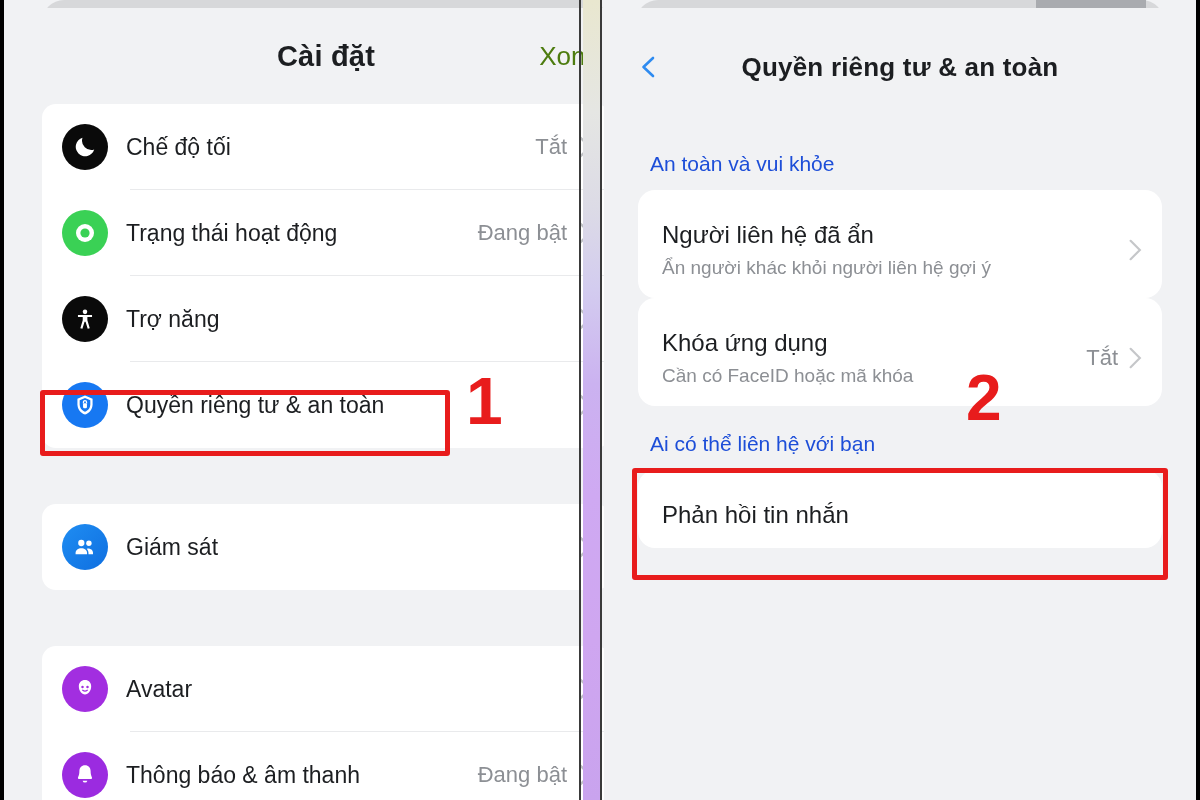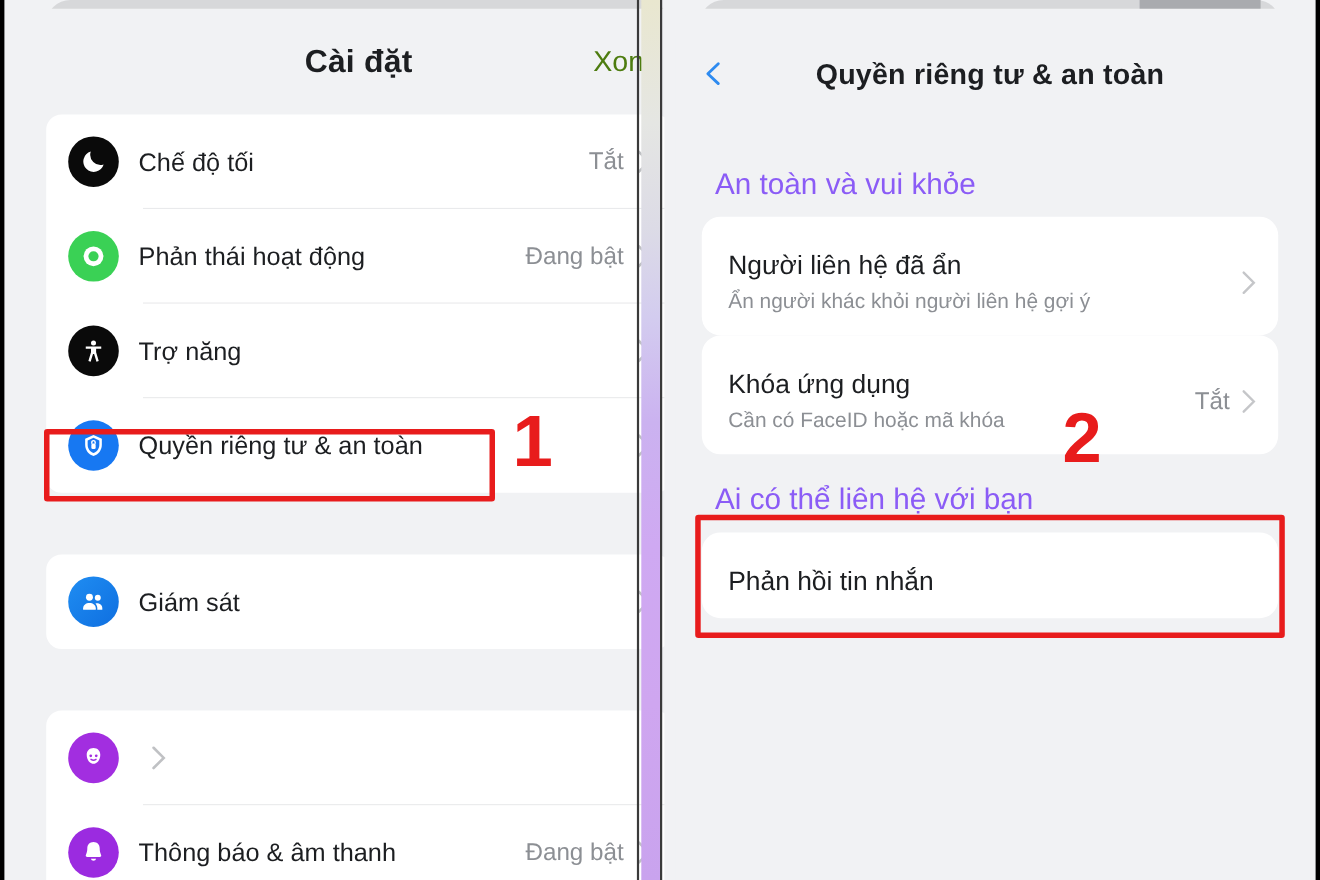--- a/index.html
+++ b/index.html
@@ -63,21 +63,21 @@
 
   
   .row2 { position:relative; padding:18px 50px 18px 24px;margin-top:12px; }
   .row2 .t { font-size:24px; color:#1c1e21; line-height:1.25; font-weight:500; }
   .row2 .s { font-size:19px; color:#8c8f94; line-height:1.32; margin-top:5px; }
   .row2 .chev-abs { position:absolute; right:20px; top:50%;
                     transform:translateY(-50%); width:13px; height:22px; opacity:.5; }
   .row2 .val-abs { position:absolute; right:44px; top:50%;
                    transform:translateY(-50%); font-size:22px; color:#8c8f94; }
 
-  .sec-hdr { font-size:27px; color:#8b5cf6; padding:26px 0 14px 36px; }
+  .sec-hdr { font-size:21px; color:#1d4ed8; padding:26px 0 14px 36px; }
   .gap { height:30px; }
 
   
   .seam { position:absolute; top:0; left:583px; width:17px; height:800px;
           background:linear-gradient(to bottom,#e9e7cf 0%,#e5e6e3 14%,
                      #dcdbe6 26%,#d3ccef 36%,#cbb2f0 48%,#cfa9f2 62%,
                      #cfa6f0 80%,#c9a3ee 100%); }
   .seam-edge { position:absolute; top:0; width:2px; height:800px; background:#3a3a3a; }
 
   
@@ -118,21 +118,21 @@
           <div class="divider"></div>
         </div>
 
         <div class="row row-left">
           <div class="ic" style="background:#3ad155;">
             <svg width="24" height="24" viewBox="0 0 24 24">
                 <circle cx="12" cy="12" r="9" fill="#fff"></circle>
                 <circle cx="12" cy="12" r="4.6" fill="#3ad155"></circle>
               </svg>
           </div>
-          <div class="row-label">Phản thái hoạt động</div>
+          <div class="row-label">Trạng thái hoạt động</div>
           <div class="row-value">Đang bật</div>
           <svg class="chev" viewBox="0 0 12 20">
               <path d="M1.5 1.5L10 10l-8.5 8.5" fill="none" stroke="#8c8f94" stroke-width="2.2" stroke-linecap="round"></path>
             </svg>
           <div class="divider"></div>
         </div>
 
         <div class="row row-left">
           <div class="ic" style="background:#0a0a0a;">
             <svg width="26" height="26" viewBox="0 0 24 24">
@@ -191,20 +191,21 @@
       <div class="card card-left">
         <div class="row row-left">
           <div class="ic" style="background:#a22ee0;">
             <svg width="26" height="26" viewBox="0 0 24 24">
                 <path d="M12 3.6c3.4 0 5.7 2.3 5.7 5.8 0 4.2-2.6 7.6-5.7 7.6S6.3 13.6 6.3 9.4c0-3.5 2.3-5.8 5.7-5.8z" fill="#fff"></path>
                 <circle cx="9.7" cy="10.2" r="1.15" fill="#a22ee0"></circle>
                 <circle cx="14.3" cy="10.2" r="1.15" fill="#a22ee0"></circle>
                 <path d="M9.9 13.2c1.3.9 2.9.9 4.2 0" fill="none" stroke="#a22ee0" stroke-width="1.2" stroke-linecap="round"></path>
               </svg>
           </div>
+          <div class="row-label">Avatar</div>
           <div class="row-value"></div>
           <svg class="chev" viewBox="0 0 12 20">
               <path d="M1.5 1.5L10 10l-8.5 8.5" fill="none" stroke="#8c8f94" stroke-width="2.2" stroke-linecap="round"></path>
             </svg>
           <div class="divider"></div>
         </div>
 
         <div class="row row-left">
           <div class="ic" style="background:#9b2be0;">
             <svg width="26" height="26" viewBox="0 0 24 24">

